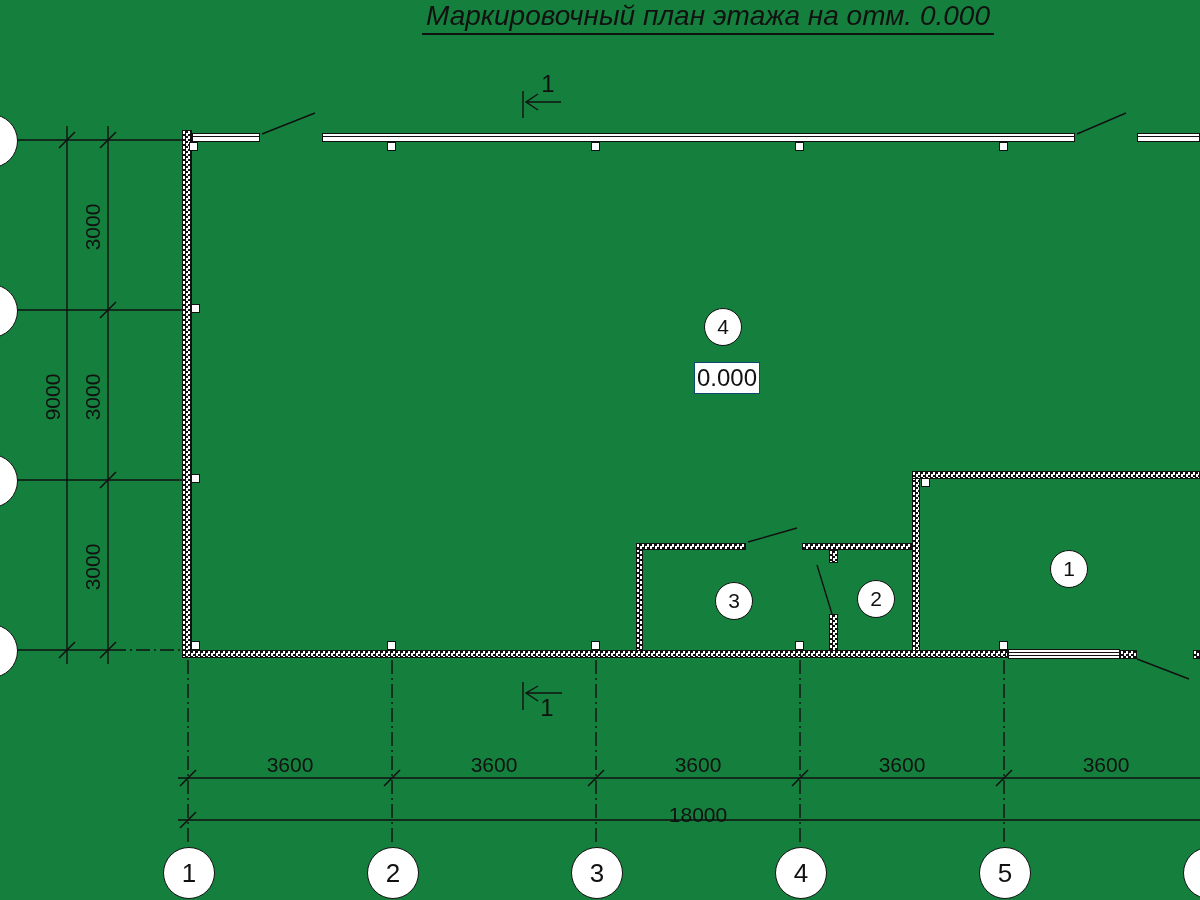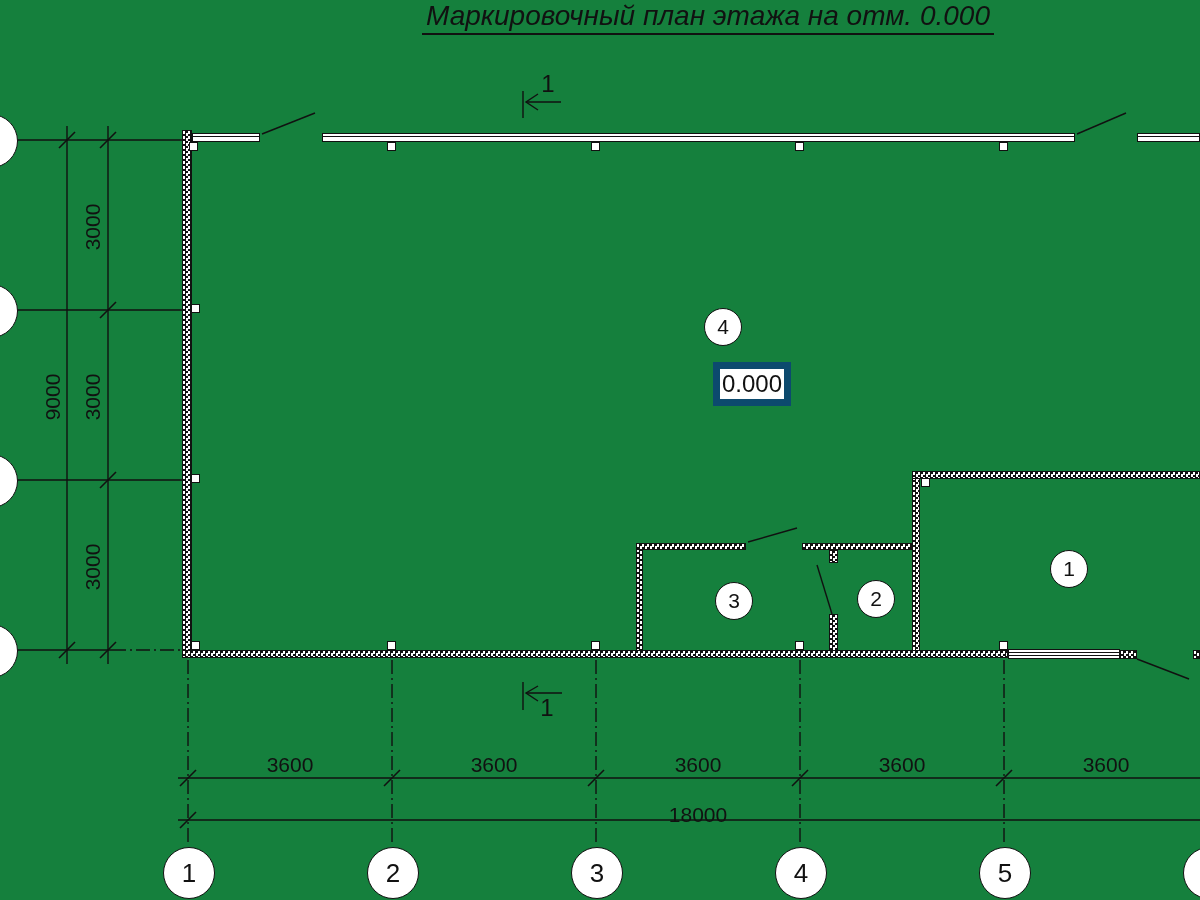--- a/index.html
+++ b/index.html
@@ -51,23 +51,22 @@
   .dim{position:absolute;font-size:21px;text-align:center;white-space:nowrap;}
   .dimv{transform:rotate(-90deg);transform-origin:center center;}
   .sec{position:absolute;font-size:24px;text-align:center;}
   #title{
     position:absolute;left:388px;top:0px;width:640px;text-align:center;
     font-size:28px;font-style:italic;
   }
   #title span{border-bottom:2px solid #111;padding:0 4px 2px 4px;}
   #elev{
     position:absolute;left:694px;top:362px;width:64px;height:30px;
-    border:7px solid #0c4a6e;background:#fff;display:flex;align-items:center;justify-content:center;
+    border:1px solid #0c4a6e;background:#fff;display:flex;align-items:center;justify-content:center;
     font-size:24px;
-    margin-left:19px;
   }
   svg line,svg path{stroke:#111;stroke-width:1.4;fill:none;}
   svg .dd{stroke-dasharray:14 4 2 4;}
   svg .tk{stroke-width:1.6;}
 </style>
 </head>
 <body>
 
 <div id="canvas">
 

